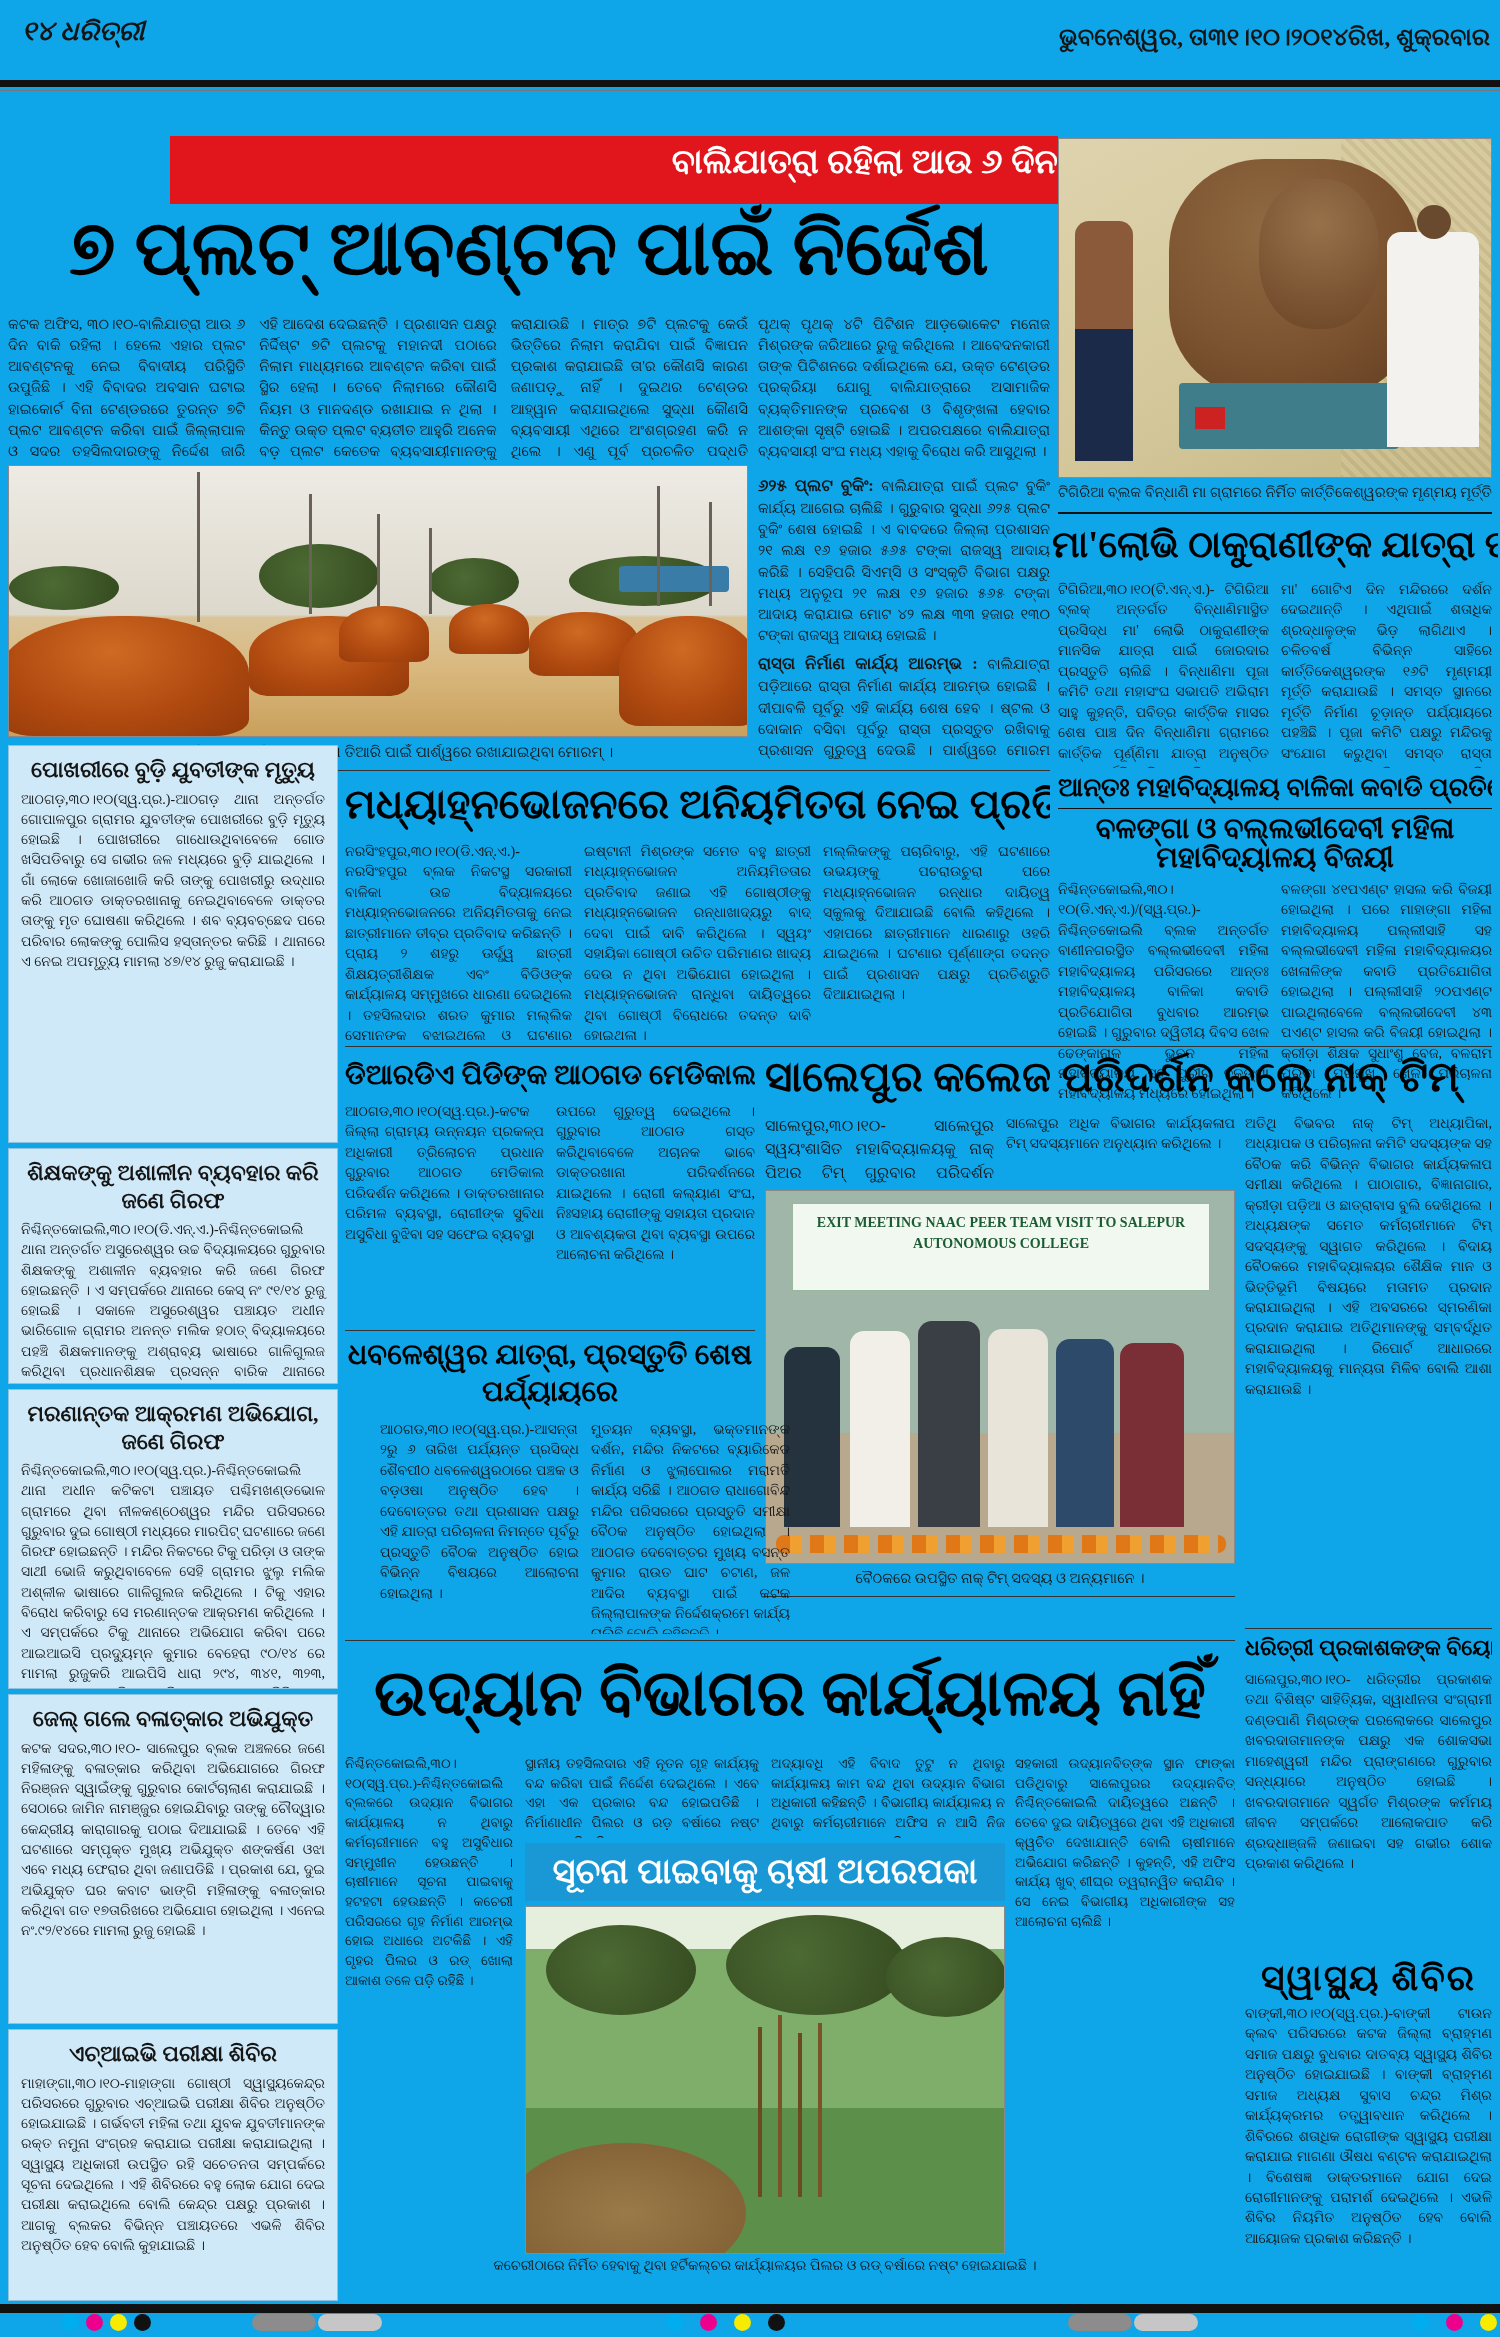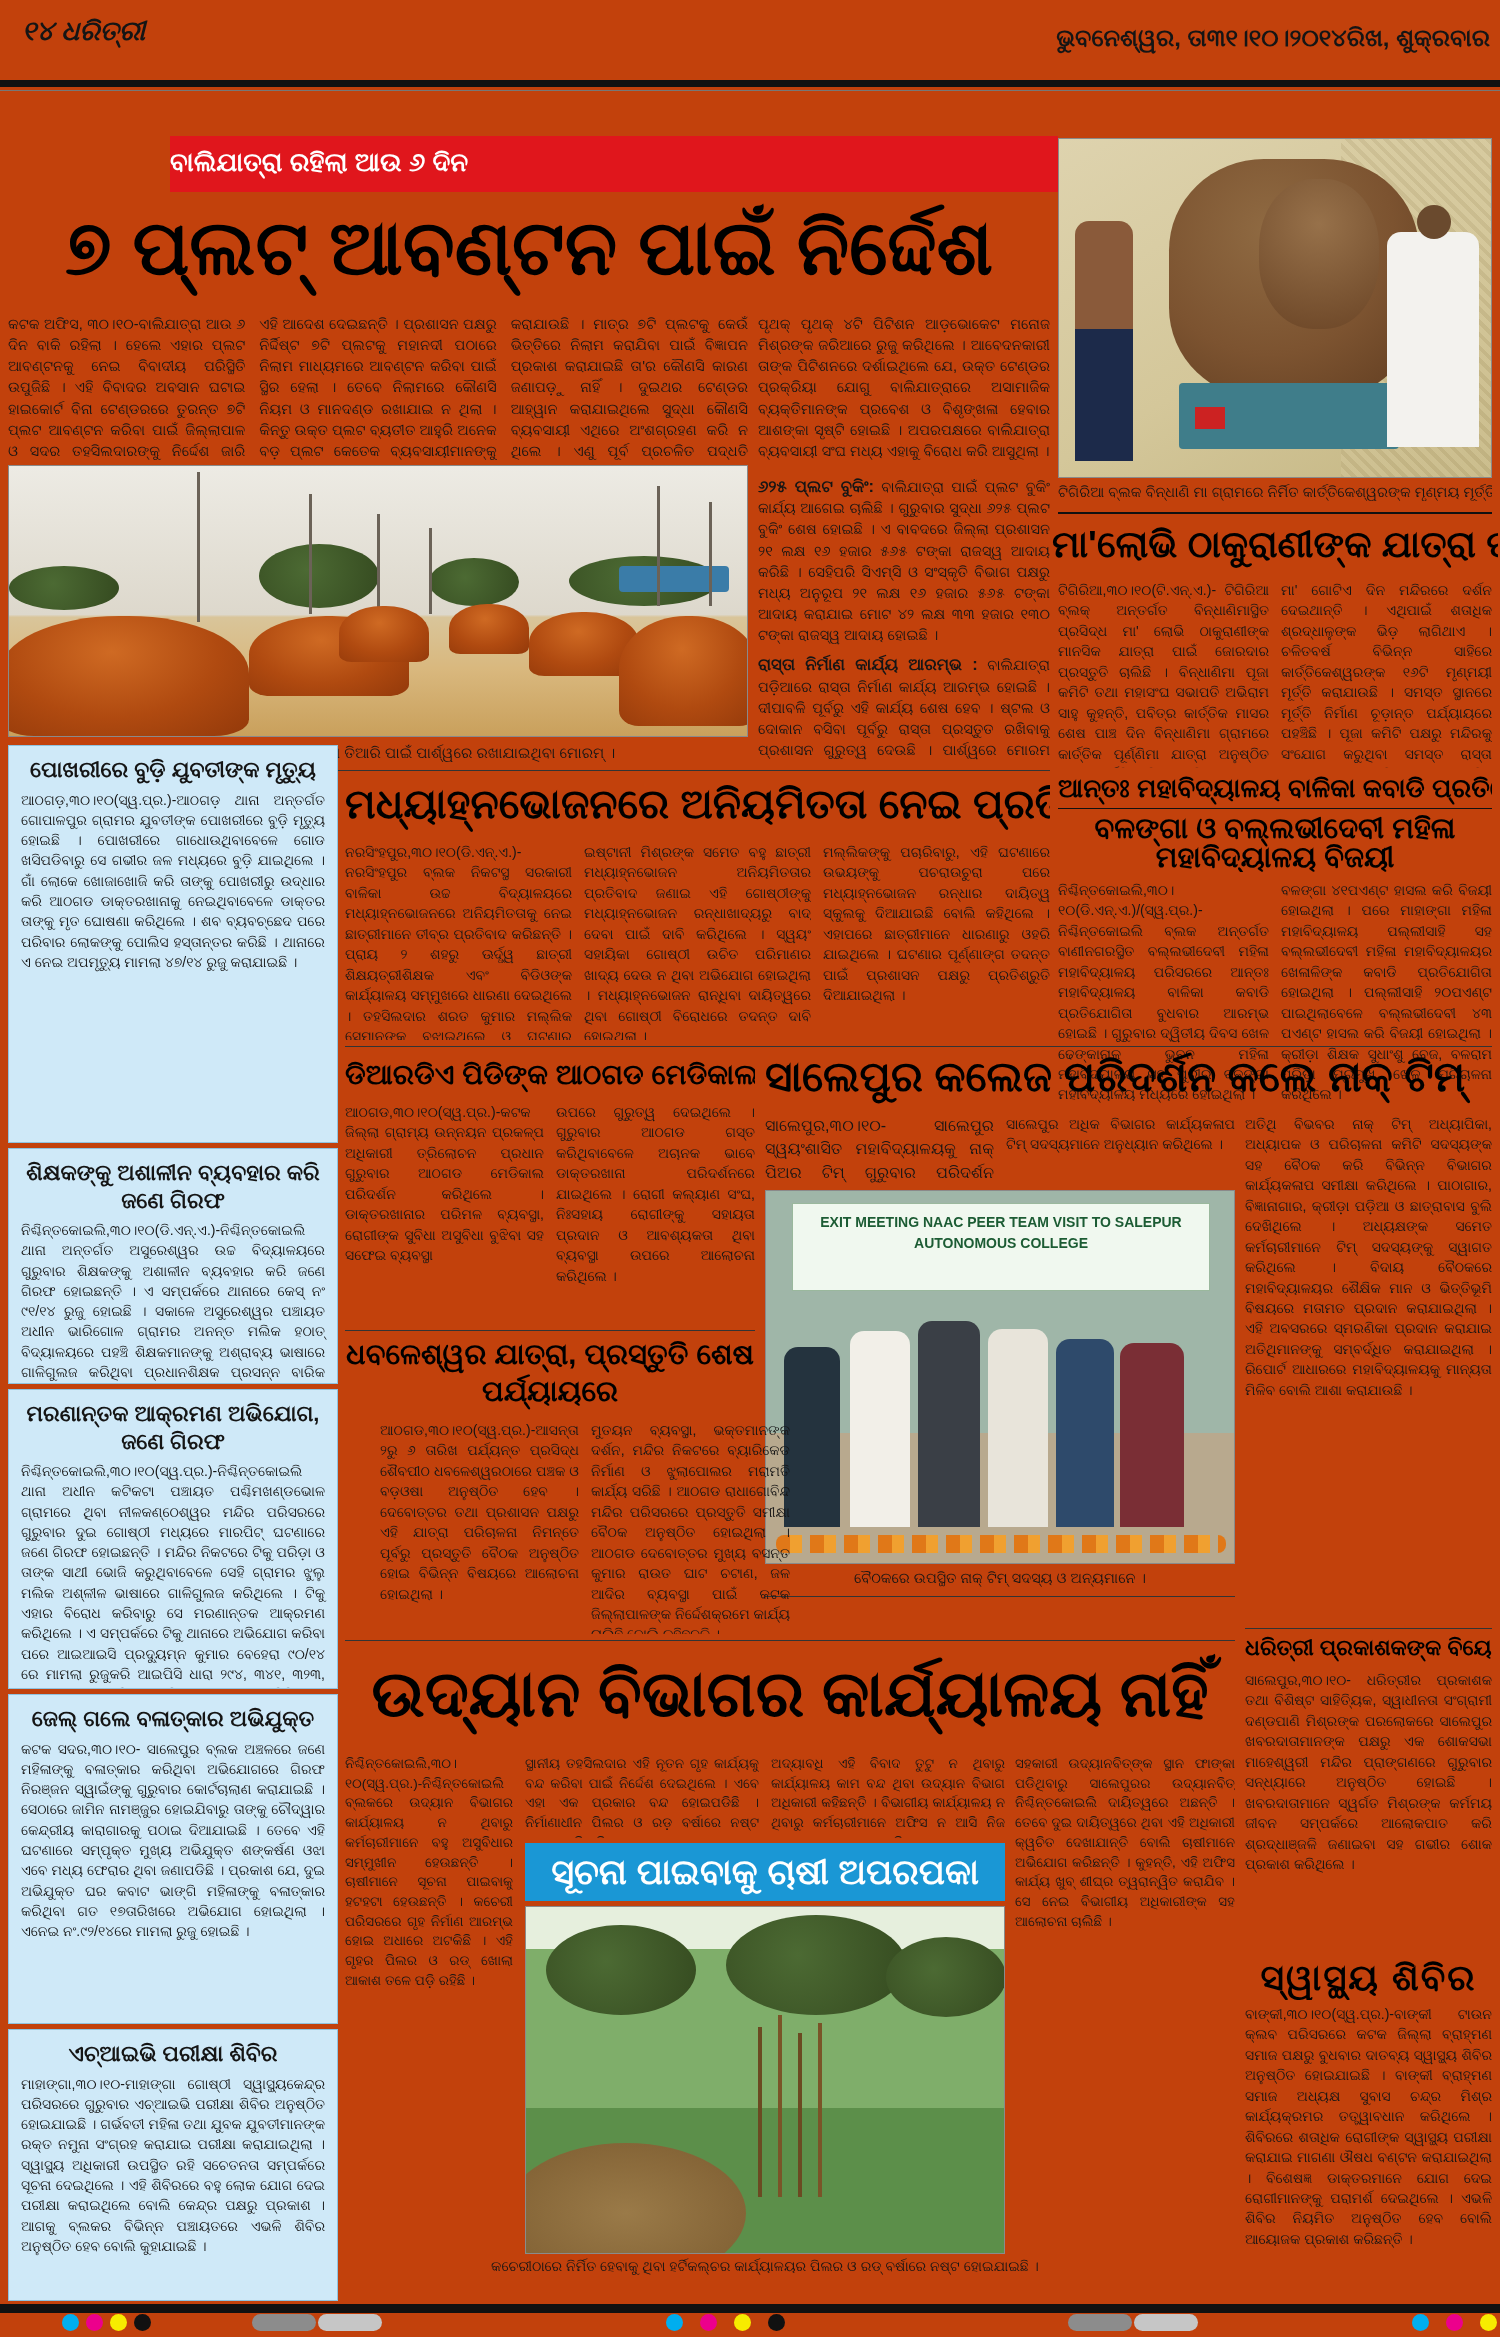--- a/index.html
+++ b/index.html
@@ -1,17 +1,17 @@
 <!DOCTYPE html>
 <html><head>
 <meta charset="utf-8">
 <style>
   html,body{margin:0;padding:0;background:#f2f2f2;}
-  #page{position:relative;width:1500px;height:2337px;background:#c2410c;margin:0 auto;
-        font-family:Liberation Sans, sans-serif;color:#151515;overflow:hidden;}
+  #page{position:relative;width:1500px;height:2337px;background:#0ea5e9;margin:0 auto;
+        font-family:Liberation Serif, serif;color:#151515;overflow:hidden;}
   .abs{position:absolute;}
   .body-txt{font-size:14.5px;line-height:1.46;text-align:justify;overflow:hidden;}
   .cols{display:flex;gap:14px;}
   .cols > div{flex:1;}
   .cap{font-size:15px;text-align:center;overflow:hidden;white-space:nowrap;}
   .hl{font-weight:bold;color:#000;text-align:center;overflow:hidden;}
   .rule{background:#111;}
   .box-blue{background:#cfe9f8;border:1px solid #8fc3e0;padding:10px 12px;box-sizing:border-box;overflow:hidden;}
   .box-head{font-weight:bold;font-size:22px;line-height:1.25;text-align:center;margin-bottom:6px;}
   .box-body{font-size:14px;line-height:1.45;text-align:justify;}
@@ -28,22 +28,22 @@
 </head>
 <body>
 
 <div id="page">
 
   <div class="abs" style="left:22px;top:16px;font-size:27px;font-weight:bold;font-style:italic;">୧୪ ଧରିତ୍ରୀ</div>
   <div class="abs" style="right:10px;top:24px;font-size:24px;font-weight:bold;">ଭୁବନେଶ୍ୱର, ତା୩୧।୧୦।୨୦୧୪ରିଖ, ଶୁକ୍ରବାର</div>
   <div class="abs rule" style="left:0;top:80px;width:1500px;height:7px;"></div>
   <div class="abs" style="left:0;top:90px;width:1500px;height:1px;background:#777;"></div>
 
-  <div class="abs" style="left:170px;top:136px;width:888px;height:56px;background:#e0161c;color:#fff;
-       font-size:26px;font-weight:bold;text-align:left;line-height:52px;overflow:hidden;">ବାଲିଯାତ୍ରା ରହିଲା ଆଉ ୬ ଦିନ</div>
+  <div class="abs" style="left:170px;top:136px;width:888px;height:68px;background:#e0161c;color:#fff;
+       font-size:34px;font-weight:bold;text-align:right;line-height:52px;overflow:hidden;">ବାଲିଯାତ୍ରା ରହିଲା ଆଉ ୬ ଦିନ</div>
 
   <div class="abs hl" style="left:8px;top:194px;width:1042px;height:110px;font-size:76px;line-height:108px;white-space:nowrap;">୭ ପ୍ଲଟ୍ ଆବଣ୍ଟନ ପାଇଁ ନିର୍ଦ୍ଦେଶ</div>
 
   <div class="abs cols" style="left:8px;top:314px;width:740px;height:146px;">
     <div class="body-txt">କଟକ ଅଫିସ, ୩୦।୧୦-ବାଲିଯାତ୍ରା ଆଉ ୬ ଦିନ ବାକି ରହିଲା । ହେଲେ ଏହାର ପ୍ଲଟ ଆବଣ୍ଟନକୁ ନେଇ ବିବାଦୀୟ ପରିସ୍ଥିତି ଉପୁଜିଛି । ଏହି ବିବାଦର ଅବସାନ ଘଟାଇ ହାଇକୋର୍ଟ ବିନା ଟେଣ୍ଡରରେ ତୁରନ୍ତ ୭ଟି ପ୍ଲଟ ଆବଣ୍ଟନ କରିବା ପାଇଁ ଜିଲ୍ଲାପାଳ ଓ ସଦର ତହସିଲଦାରଙ୍କୁ ନିର୍ଦ୍ଦେଶ ଜାରି କରିଛନ୍ତି । ମୁଖ୍ୟ ବିଚାରପତି ଅମିତାଭ ରାୟ ଓ ବିଚାରପତି ଅକ୍ଷୟ କୁମାର ରଥଙ୍କୁ ନେଇ ଗଠିତ ଖଣ୍ଡପୀଠ</div>
     <div class="body-txt">ଏହି ଆଦେଶ ଦେଇଛନ୍ତି । ପ୍ରଶାସନ ପକ୍ଷରୁ ନିର୍ଦ୍ଦିଷ୍ଟ ୭ଟି ପ୍ଲଟକୁ ମହାନଦୀ ପଠାରେ ନିଲାମ ମାଧ୍ୟମରେ ଆବଣ୍ଟନ କରିବା ପାଇଁ ସ୍ଥିର ହେଲା । ତେବେ ନିଲାମରେ କୌଣସି ନିୟମ ଓ ମାନଦଣ୍ଡ ରଖାଯାଇ ନ ଥିଲା । କିନ୍ତୁ ଉକ୍ତ ପ୍ଲଟ ବ୍ୟତୀତ ଆହୁରି ଅନେକ ବଡ଼ ପ୍ଲଟ କେତେକ ବ୍ୟବସାୟୀମାନଙ୍କୁ ପୂର୍ବ ପ୍ରଚଳିତ ନିୟମ ଅନୁସାରେ ଆବଣ୍ଟନ</div>
     <div class="body-txt">କରାଯାଉଛି । ମାତ୍ର ୭ଟି ପ୍ଲଟକୁ କେଉଁ ଭିତ୍ତିରେ ନିଲାମ କରାଯିବା ପାଇଁ ବିଜ୍ଞାପନ ପ୍ରକାଶ କରାଯାଇଛି ତା'ର କୌଣସି କାରଣ ଜଣାପଡ଼ୁ ନାହିଁ । ଦୁଇଥର ଟେଣ୍ଡର ଆହ୍ୱାନ କରାଯାଇଥିଲେ ସୁଦ୍ଧା କୌଣସି ବ୍ୟବସାୟୀ ଏଥିରେ ଅଂଶଗ୍ରହଣ କରି ନ ଥିଲେ । ଏଣୁ ପୂର୍ବ ପ୍ରଚଳିତ ପଦ୍ଧତି ଜରିଆରେ ୭ଟି ପ୍ଲଟ ବଣ୍ଟନ କରିବାକୁ ନିର୍ଦ୍ଦେଶ ଦେବା ଲାଗି ରୂପ ନାରାୟଣ ସିଂ ଓ ଅନ୍ୟମାନେ</div>
   </div>
 
   <div class="abs body-txt" style="left:758px;top:314px;width:292px;height:450px;">

